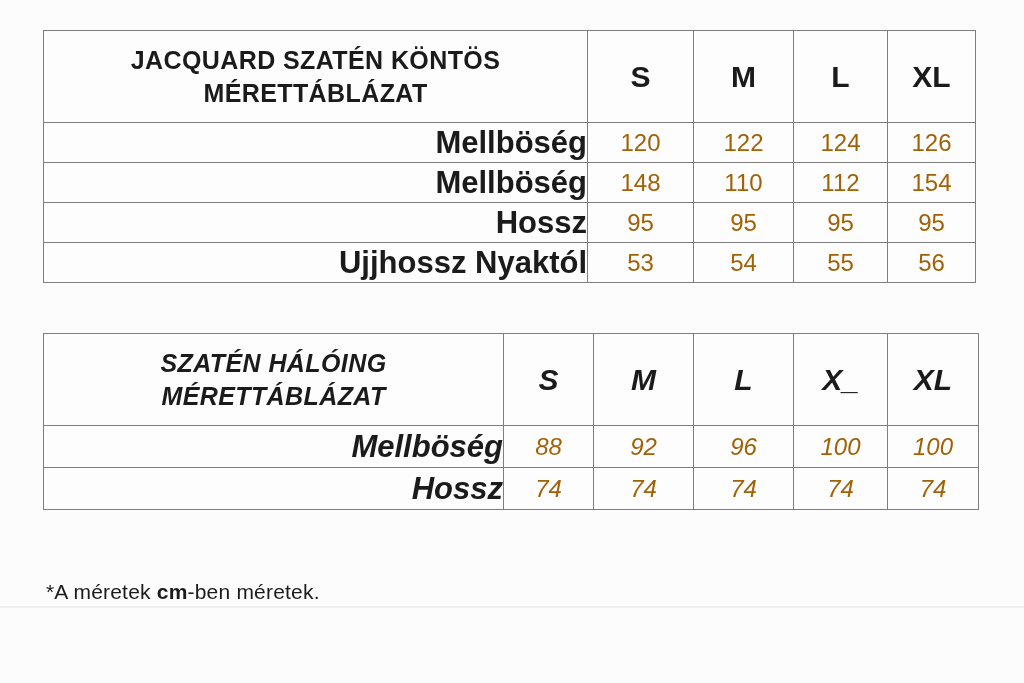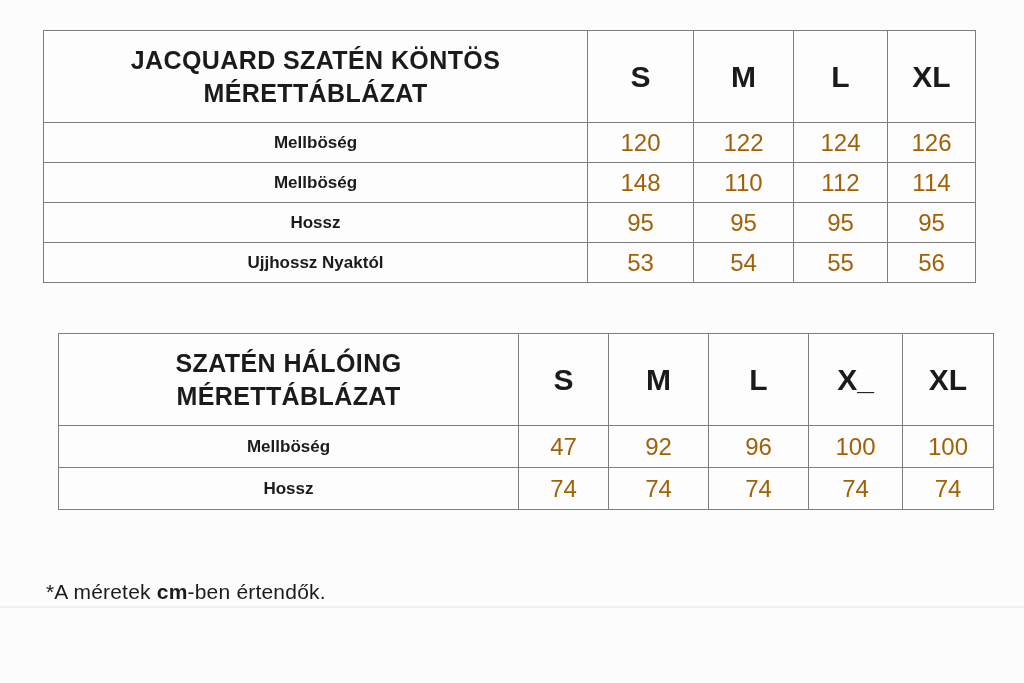--- a/index.html
+++ b/index.html
@@ -23,21 +23,21 @@
     background: #fdfdfd;
     border: 1px solid #5f5f5f;
   }
   table.size-table th,
   table.size-table td {
     border: 1px solid #7e7e7e;
     padding: 0;
     overflow: hidden;
   }
   #table-robe { left: 43px; top: 30px; width: 932px; }
-  #table-gown { left: 58px; top: 333px; width: 935px; }
+  #table-gown { left: 43px; top: 333px; width: 935px; font-style: italic; }
 
   #table-robe thead tr { height: 92px; }
   #table-robe tbody tr { height: 40px; }
   #table-gown thead tr { height: 92px; }
   #table-gown tbody tr { height: 42px; }
 
   .title-cell {
     text-align: center;
     vertical-align: middle;
     font-weight: 700;
@@ -45,24 +45,24 @@
     line-height: 1.3;
     letter-spacing: 0.4px;
   }
   .size-head {
     text-align: center;
     vertical-align: middle;
     font-weight: 700;
     font-size: 30px;
   }
   td.label-cell {
-    text-align: center;
+    text-align: right;
     vertical-align: middle;
     font-weight: 700;
-    font-size: 17px;
+    font-size: 31px;
     padding-left: 16px;
   }
   td.value-cell {
     text-align: center;
     vertical-align: middle;
     font-weight: 400;
     font-size: 24px;
     color: #a16207;
   }
   .footnote {
@@ -113,21 +113,21 @@
         <td class="value-cell">120</td>
         <td class="value-cell">122</td>
         <td class="value-cell">124</td>
         <td class="value-cell">126</td>
       </tr>
       <tr>
         <td class="label-cell">Mellböség</td>
         <td class="value-cell">148</td>
         <td class="value-cell">110</td>
         <td class="value-cell">112</td>
-        <td class="value-cell">114</td>
+        <td class="value-cell">154</td>
       </tr>
       <tr>
         <td class="label-cell">Hossz</td>
         <td class="value-cell">95</td>
         <td class="value-cell">95</td>
         <td class="value-cell">95</td>
         <td class="value-cell">95</td>
       </tr>
       <tr>
         <td class="label-cell">Ujjhossz Nyaktól</td>
@@ -157,35 +157,35 @@
         <th class="size-head">S</th>
         <th class="size-head">M</th>
         <th class="size-head">L</th>
         <th class="size-head">X_</th>
         <th class="size-head">XL</th>
       </tr>
     </thead>
     <tbody>
       <tr>
         <td class="label-cell">Mellböség</td>
-        <td class="value-cell">47</td>
+        <td class="value-cell">88</td>
         <td class="value-cell">92</td>
         <td class="value-cell">96</td>
         <td class="value-cell">100</td>
         <td class="value-cell">100</td>
       </tr>
       <tr>
         <td class="label-cell">Hossz</td>
         <td class="value-cell">74</td>
         <td class="value-cell">74</td>
         <td class="value-cell">74</td>
         <td class="value-cell">74</td>
         <td class="value-cell">74</td>
       </tr>
     </tbody>
   </table>
 
   <p class="footnote">
-    <span>*A méretek </span><strong>cm</strong><span>-ben értendők.</span>
+    <span>*A méretek </span><strong>cm</strong><span>-ben méretek.</span>
   </p>
 
   <div class="bottom-shade"></div>
 </div>
 
 </body></html>

